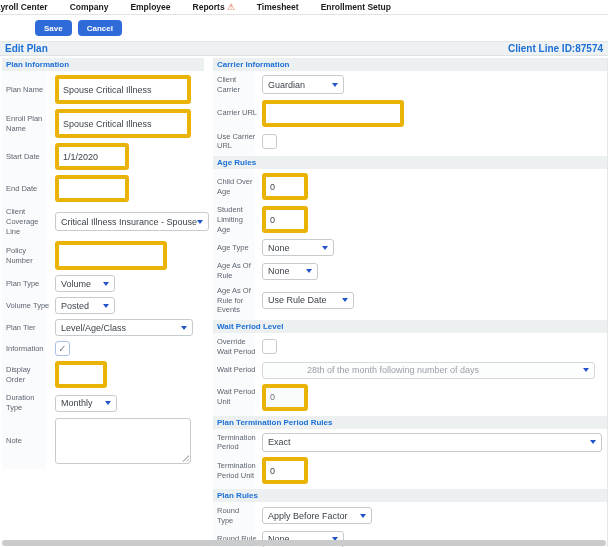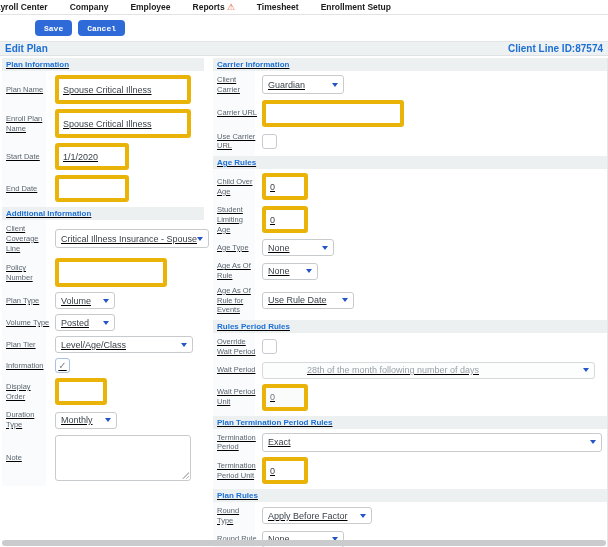--- a/index.html
+++ b/index.html
@@ -11,29 +11,29 @@
   
   .nav{display:flex;align-items:center;gap:22px;height:14px;
        border-bottom:1px solid #e3e3e3;overflow:hidden;white-space:nowrap;}
   .nav-item{font-size:8.5px;font-weight:bold;color:#1c1c1c;cursor:pointer;}
   .nav-item.first{margin-left:-10px;}
   .warn{color:#e0512a;font-size:9px;margin-left:2px;}
   
   .toolbar{padding:5px 0 5px 35px;display:flex;gap:6px;}
   .btn{background:#2f6bd8;color:#fff;border:none;border-radius:4px;
        font-size:8px;font-weight:bold;height:16px;padding:0 9px;
-       font-family:Liberation Mono, monospace;cursor:pointer;display:flex;align-items:center;}
+       font-family:Liberation Sans, sans-serif;cursor:pointer;display:flex;align-items:center;}
   
   .editbar{height:13px;background:#eef1f2;border-top:1px solid #e4e7e9;
        border-bottom:1px solid #dfe2e4;display:flex;align-items:center;
        justify-content:space-between;padding:0 5px;}
   .editbar span{font-size:10px;font-weight:bold;color:#1b6fd6;}
   
   .main{display:flex;gap:9px;padding:2px 0 0 2px;align-items:flex-start;}
-  .panel{position:relative;text-decoration:underline;}
+  .panel{position:relative;}
   .panel.left{width:202px;}
   .panel.right{flex:1;border-right:1px solid #e4e6e8;min-height:486px;}
   .panel::before{content:"";position:absolute;left:0;top:0;bottom:0;width:44px;
        background:#fafbfc;z-index:0;}
   .panel.right::before{width:42px;}
   .st{position:relative;background:#edf0f1;color:#1b6fd6;font-size:8px;
       font-weight:bold;padding:2px 4px;margin-bottom:4px;z-index:1;}
   .row{position:relative;display:flex;align-items:center;margin:0 0 5px 4px;z-index:1;}
   .lbl{flex:none;width:44px;padding-right:5px;font-size:7.5px;color:#5c6670;
        line-height:1.3;}
@@ -101,21 +101,20 @@
     </div>
     <div class="row">
       <span class="lbl">Start Date</span>
       <div class="inp" style="width:58px">1/1/2020</div>
     </div>
     <div class="row">
       <span class="lbl">End Date</span>
       <div class="inp" style="width:58px"></div>
     </div>
 
-    <div class="st">Additional Information</div>
 
     <div class="row">
       <span class="lbl">Client Coverage Line</span>
       <div class="sel tall" style="width:148px">
         <span class="sv">Critical Illness Insurance - Spouse</span>
         <span class="caret"></span>
       </div>
     </div>
     <div class="row">
       <span class="lbl">Policy Number</span>
@@ -209,21 +208,21 @@
       </div>
     </div>
     <div class="row">
       <span class="lbl">Age As Of Rule for Events</span>
       <div class="sel" style="width:80px">
         <span class="sv">Use Rule Date</span>
         <span class="caret"></span>
       </div>
     </div>
 
-    <div class="st">Rules Period Rules</div>
+    <div class="st">Wait Period Level</div>
 
     <div class="row">
       <span class="lbl">Override Wait Period</span>
       <span class="cb"></span>
     </div>
     <div class="row">
       <span class="lbl">Wait Period</span>
       <div class="sel dis" style="width:282px">
         <span class="sv">28th of the month following number of days</span>
         <span class="caret"></span>

